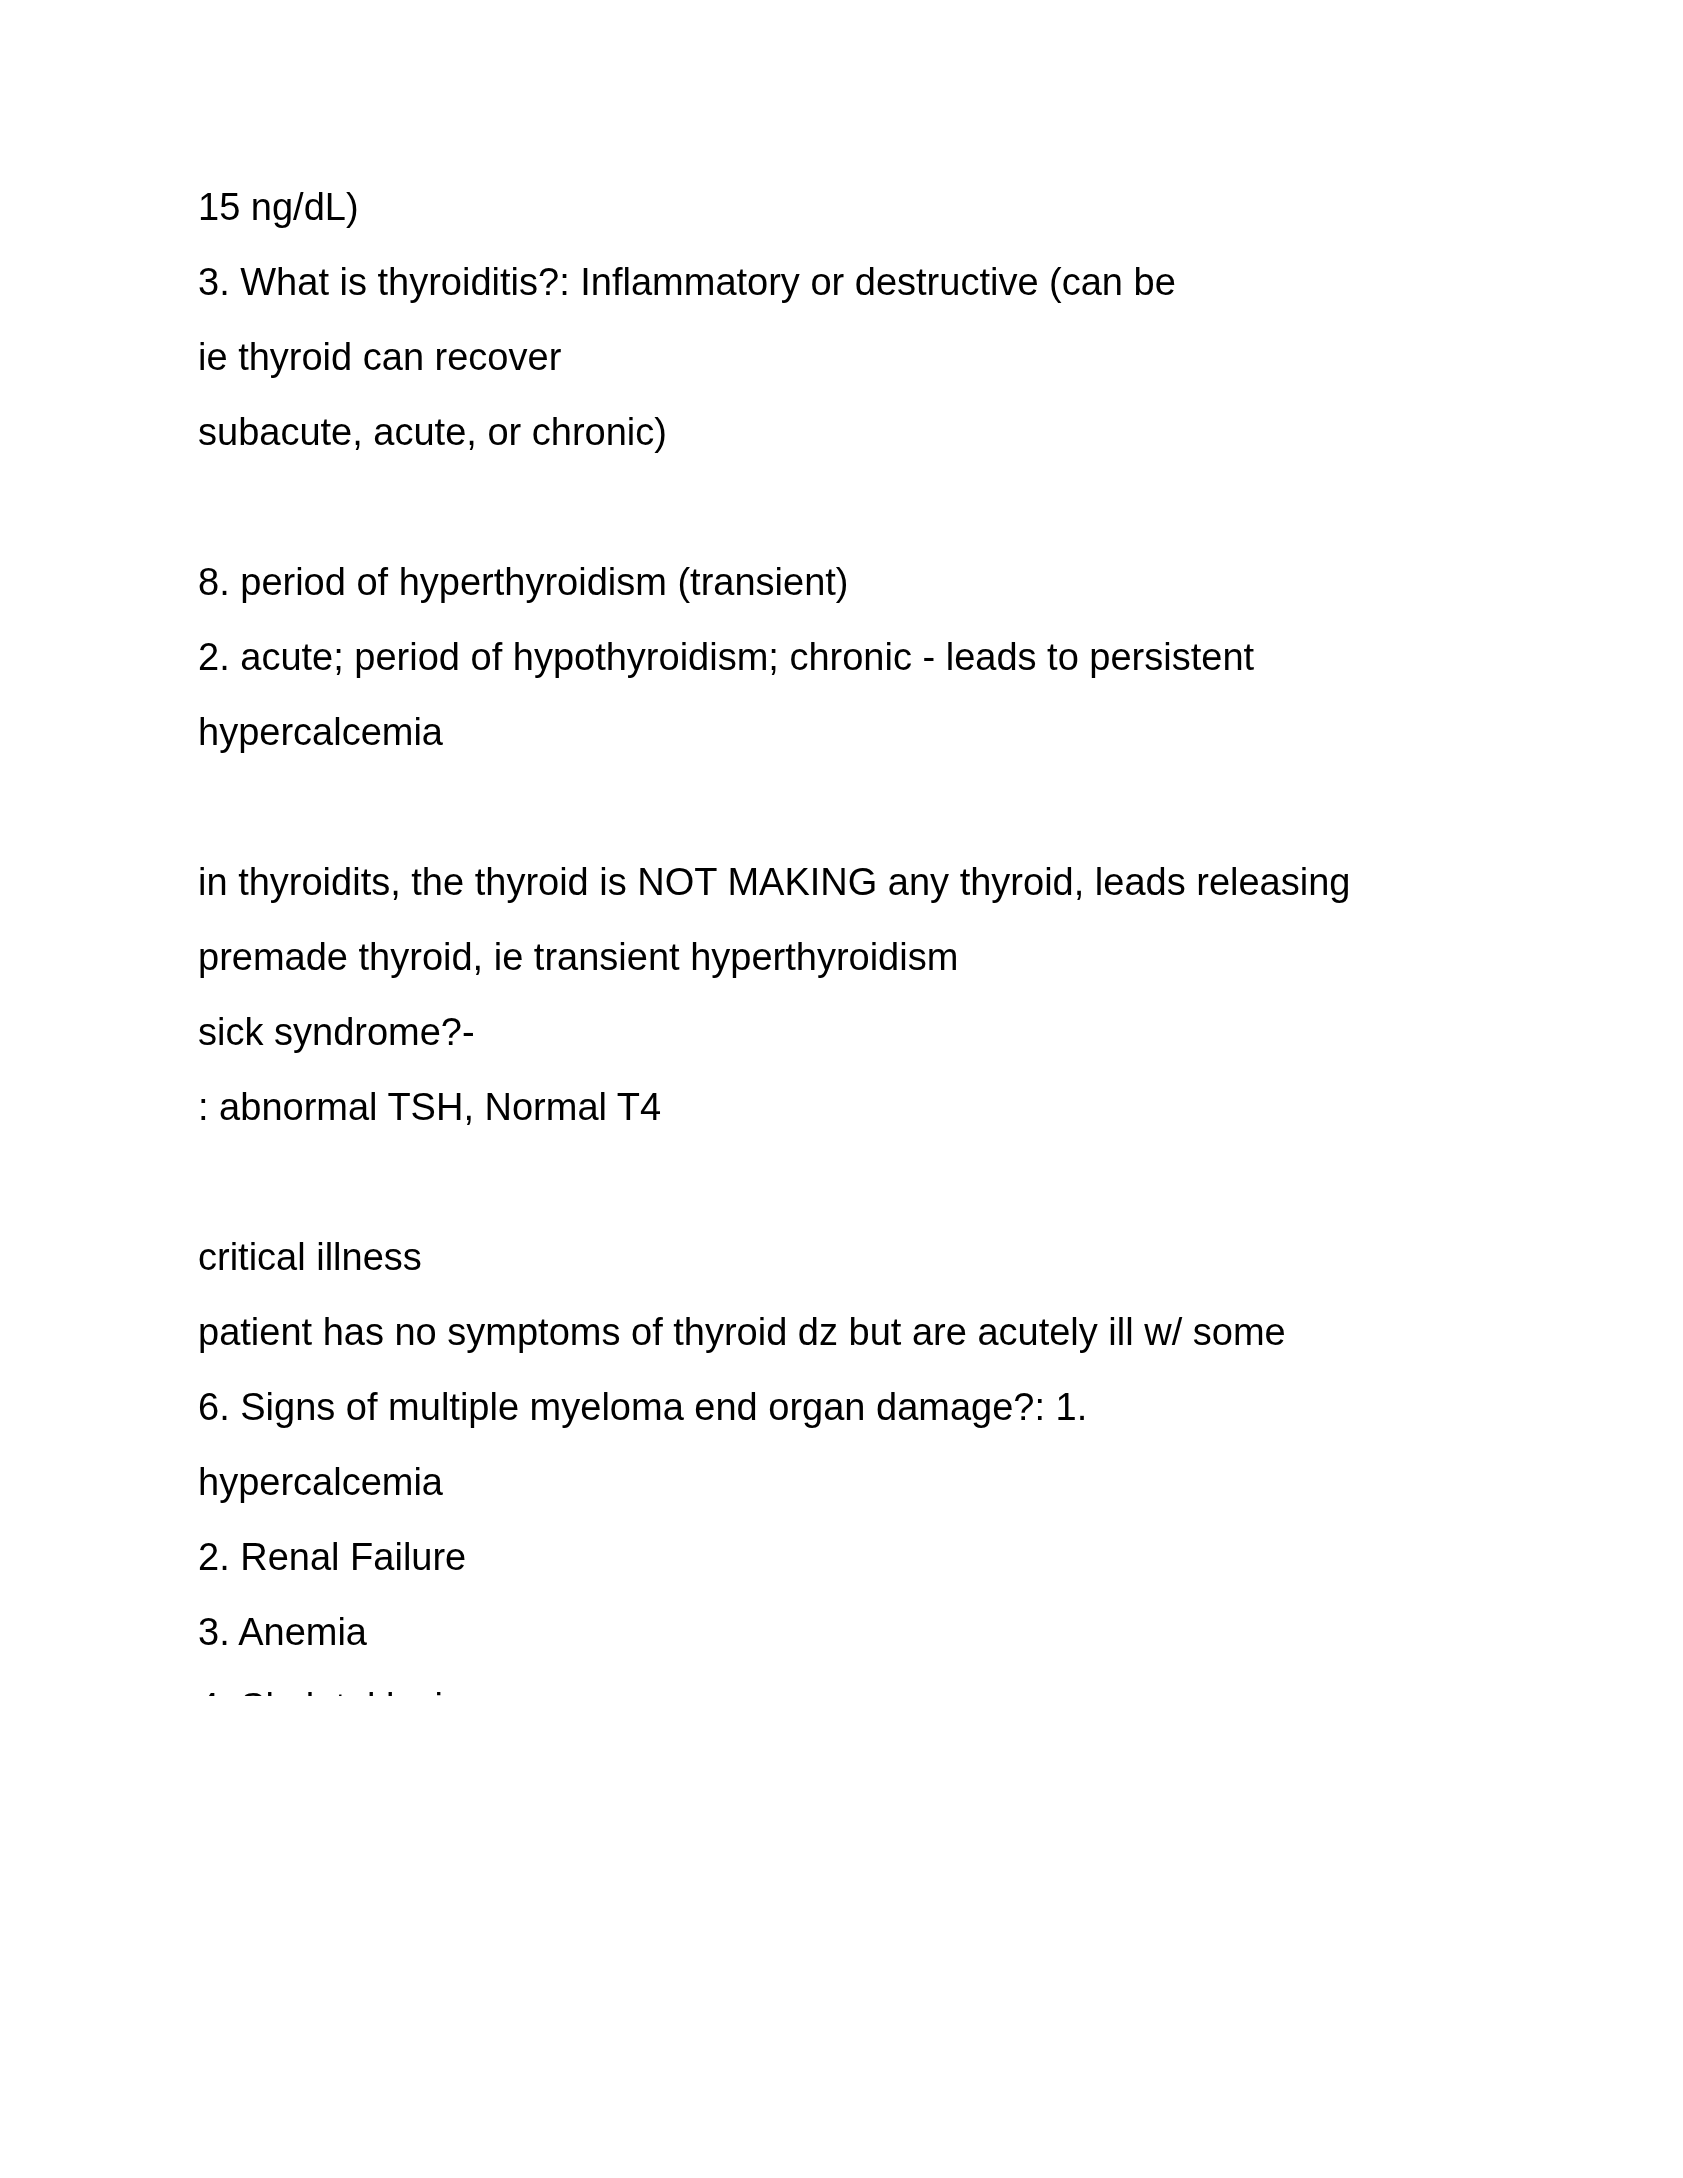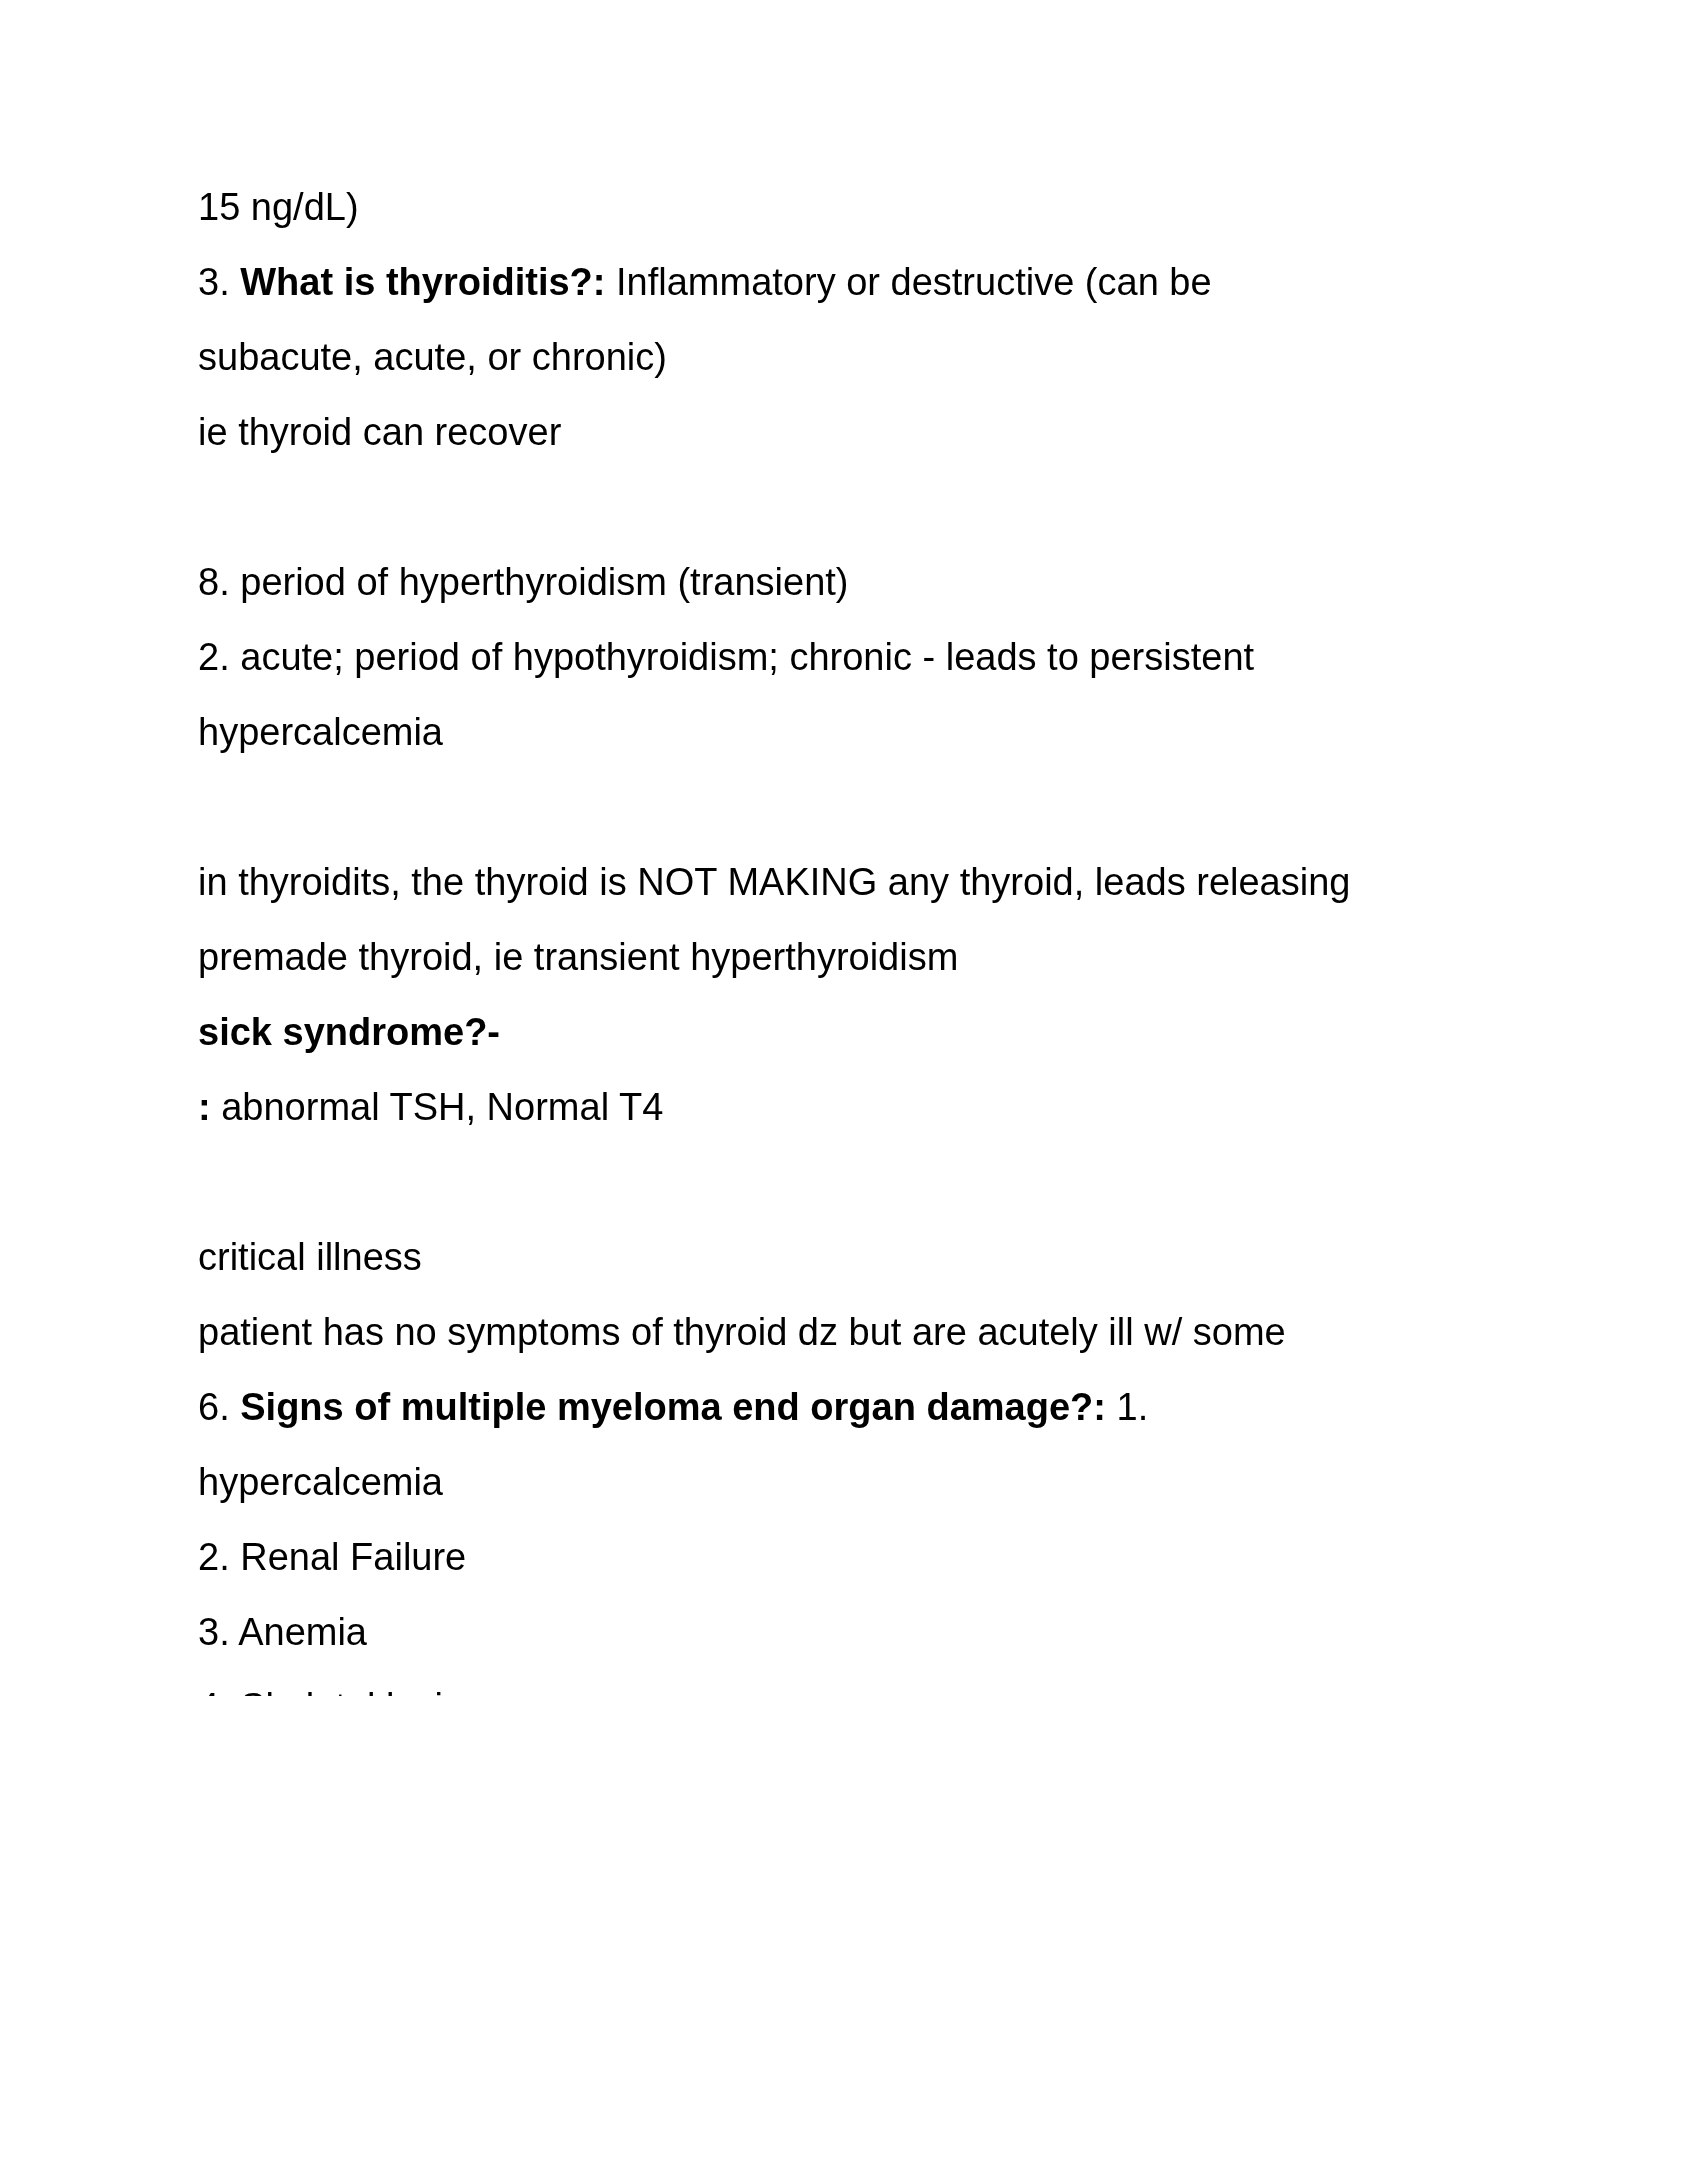--- a/index.html
+++ b/index.html
@@ -25,36 +25,36 @@
   .line {
     margin: 0;
     padding: 0;
     height: 75px;
     line-height: 75px;
     font-size: 38px;
     white-space: pre;
     font-weight: 400;
   }
   .b {
-    font-weight: 700;
+    font-weight: 400;
   }
 </style>
 </head>
 <body>
 
 <div class="page">
   <div class="content">
 
     <p class="line"><span>15 ng/dL)</span></p>
 
     <p class="line"><span>3. </span><span class="b">What is thyroiditis?:</span><span> Inflammatory or destructive (can be</span></p>
 
+    <p class="line"><span>ie thyroid can recover</span></p>
+
     <p class="line"><span>subacute, acute, or chronic)</span></p>
-
-    <p class="line"><span>ie thyroid can recover</span></p>
 
     <p class="line"></p>
 
     <p class="line"><span>8. period of hyperthyroidism (transient)</span></p>
 
     <p class="line"><span>2. acute; period of hypothyroidism; chronic - leads to persistent</span></p>
 
     <p class="line"><span>hypercalcemia</span></p>
 
     <p class="line"></p>

